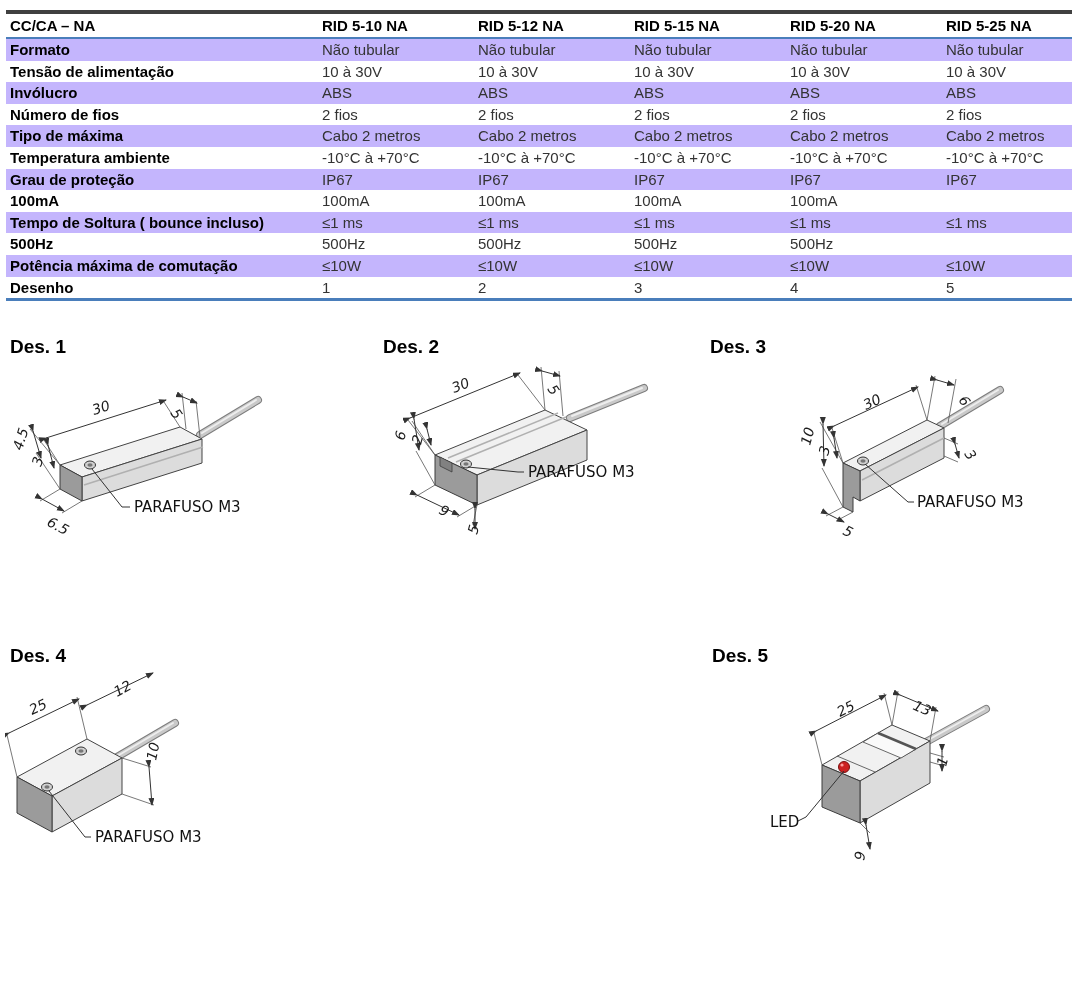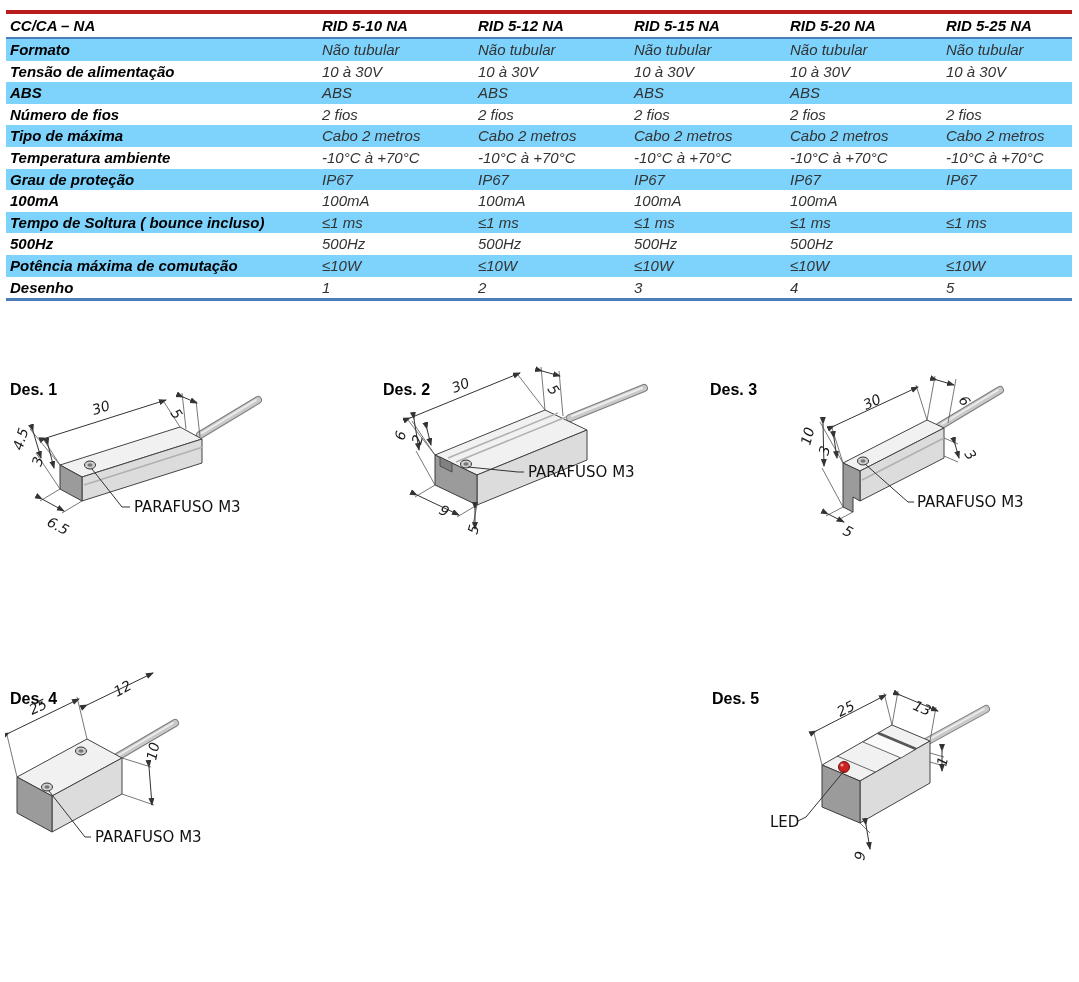--- a/index.html
+++ b/index.html
@@ -1,27 +1,27 @@
 <!DOCTYPE html>
 <html><head>
 <meta charset="utf-8">
 <style>
   html,body{margin:0;padding:0;background:#fff;}
   body{width:1079px;height:982px;position:relative;font-family:"Liberation Sans",sans-serif;color:#000;overflow:hidden;}
   
-  .spec-table{position:absolute;left:6px;top:10px;width:1066px;border-top:4px solid #b91c1c;border-bottom:3px solid #4a7ebb;font-style:italic;}
+  .spec-table{position:absolute;left:6px;top:10px;width:1066px;border-top:4px solid #404040;border-bottom:3px solid #4a7ebb;}
   .tr{display:grid;grid-template-columns:312px 156px 156px 156px 156px 130px;height:21.6px;line-height:21.6px;font-size:15px;}
   .tr>div{padding-left:4px;white-space:nowrap;overflow:hidden;}
   .tr>div:first-child{font-weight:bold;color:#000;}
   .tr.head{height:23px;line-height:23px;border-bottom:2px solid #4a7ebb;font-weight:bold;}
   .tr.head>div{font-weight:bold;}
   .tr .val{color:#333;}
-  .tr.band{background:#7dd3fc;}
+  .tr.band{background:#c4b5fd;}
   
-  .des-title{position:absolute;font-size:16px;font-weight:bold;color:#000;margin-top:45px;}
+  .des-title{position:absolute;font-size:19px;font-weight:bold;color:#000;}
   svg{position:absolute;}
   .face-top{fill:#f1f1f1;stroke:#444;stroke-width:1;}
   .face-side{fill:#dcdcdc;stroke:#444;stroke-width:1;}
   .face-end{fill:#9b9b9b;stroke:#3c3c3c;stroke-width:1;}
   .dim{stroke:#333;stroke-width:1;fill:none;}
   .ext{stroke:#555;stroke-width:0.8;fill:none;}
   .dimtxt{font-family:"DejaVu Sans",sans-serif;font-style:italic;font-size:14px;fill:#1c1c1c;}
   .labeltxt{font-family:"DejaVu Sans",sans-serif;font-size:15px;fill:#111;}
   .cable-u{stroke:#7d7d7d;stroke-width:8;stroke-linecap:round;fill:none;}
   .cable-m{stroke:#c9c9c9;stroke-width:6;stroke-linecap:round;fill:none;}
@@ -52,20 +52,21 @@
   </div>
   <div class="tr">
     <div>Tensão de alimentação</div>
     <div class="val">10 à 30V</div>
     <div class="val">10 à 30V</div>
     <div class="val">10 à 30V</div>
     <div class="val">10 à 30V</div>
     <div class="val">10 à 30V</div>
   </div>
   <div class="tr band">
+    <div>Invólucro</div>
     <div class="val">ABS</div>
     <div class="val">ABS</div>
     <div class="val">ABS</div>
     <div class="val">ABS</div>
     <div class="val">ABS</div>
   </div>
   <div class="tr">
     <div>Número de fios</div>
     <div class="val">2 fios</div>
     <div class="val">2 fios</div>

